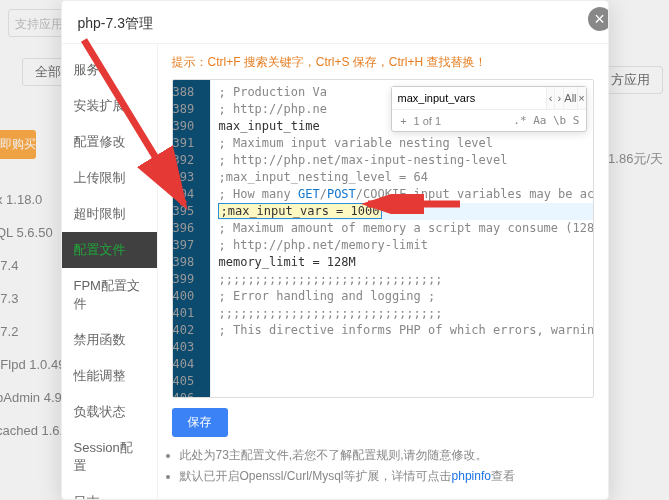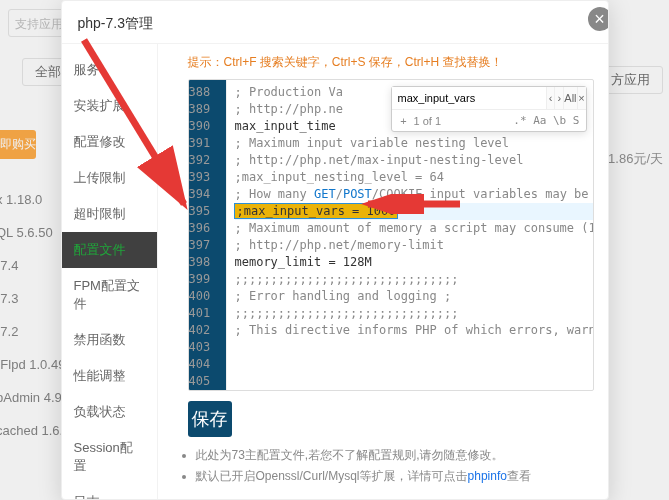--- a/index.html
+++ b/index.html
@@ -71,21 +71,21 @@
     border-bottom: 1px solid #f2f2f2;
   }
   .close-btn {
     position: absolute; top: 4px; right: -6px;
     width: 28px; height: 28px; border-radius: 50%;
     background: #888; color: #fff; font-size: 18px;
     display: flex; align-items: center; justify-content: center;
     cursor: pointer; z-index: 20;
     border: 2px solid #fff;
   }
-  .modal-body { flex: 1; display: flex; overflow: hidden; gap: 16px; }
+  .modal-body { flex: 1; display: flex; overflow: hidden; }
   .side-nav {
     width: 96px; flex: 0 0 96px; border-right: 1px solid #f2f2f2;
     display: flex; flex-direction: column;
     padding: 8px 0;
     font-size: 13px;
     overflow-y: auto;
   }
   .side-nav .item {
     padding: 9px 12px; color: #666; cursor: pointer;
   }
@@ -127,21 +127,21 @@
     user-select: none;
   }
   .code {
     flex: 1;
     padding: 4px 8px;
     color: #333;
   }
   .code .c-kw { color: #1177cc; }
   .code .c-cm { color: #888; }
   .code .hl-line { background: #e9f6ff; display:inline-block; width:100%; }
-  .code .hl-box { outline: 1px solid #2b90d9; background: #eab308; padding: 0 2px; }
+  .code .hl-box { outline: 1px solid #2b90d9; background: #fef9c3; padding: 0 2px; }
   
   .search-panel {
     position: absolute; top: 6px; right: 6px;
     width: 196px; background: #fff;
     border: 1px solid #ccc; border-radius: 3px;
     box-shadow: 0 2px 8px rgba(0,0,0,0.12);
     font-size: 11px;
     z-index: 5;
   }
   .sp-row { display:flex; height:22px; }
@@ -156,23 +156,23 @@
   }
   .sp-btn.all { width:30px; }
   .sp-row2 { border-top:1px solid #eee; color:#888; padding:0 6px; justify-content:space-between; }
   .sp-row2 .left { display:flex; align-items:center; gap:4px; }
   .sp-row2 .right { display:flex; align-items:center; gap:4px; font-family:monospace; }
   .sp-plus { width:12px; text-align:center; }
 
   .save-btn {
     margin-top: 10px;
     align-self: flex-start;
-    background: #0c4a6e; color:#fff;
+    background: #3b82f6; color:#fff;
     border:none; border-radius:3px;
-    padding: 6px 4px; font-size:18px; cursor:pointer;
+    padding: 6px 16px; font-size:12px; cursor:pointer;
   }
   .tips {
     margin-top: 10px; font-size:12px; color:#888;
     display:flex; flex-direction:column; gap:4px;
   }
   .tips li { list-style: disc; margin-left: 8px; }
   .tips a { color:#1a73e8; text-decoration:none; }
 
   
   .arrow {

